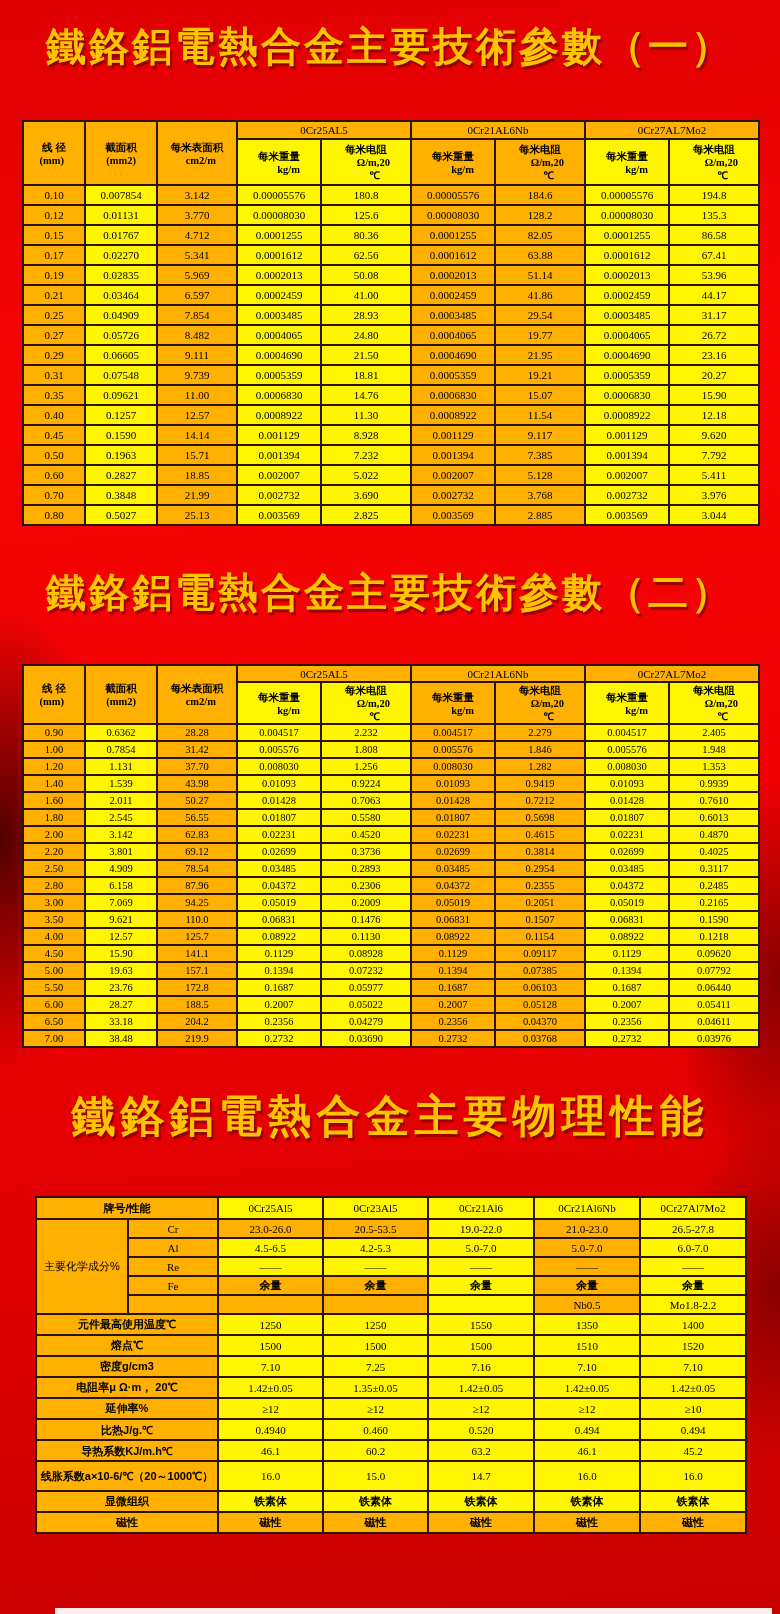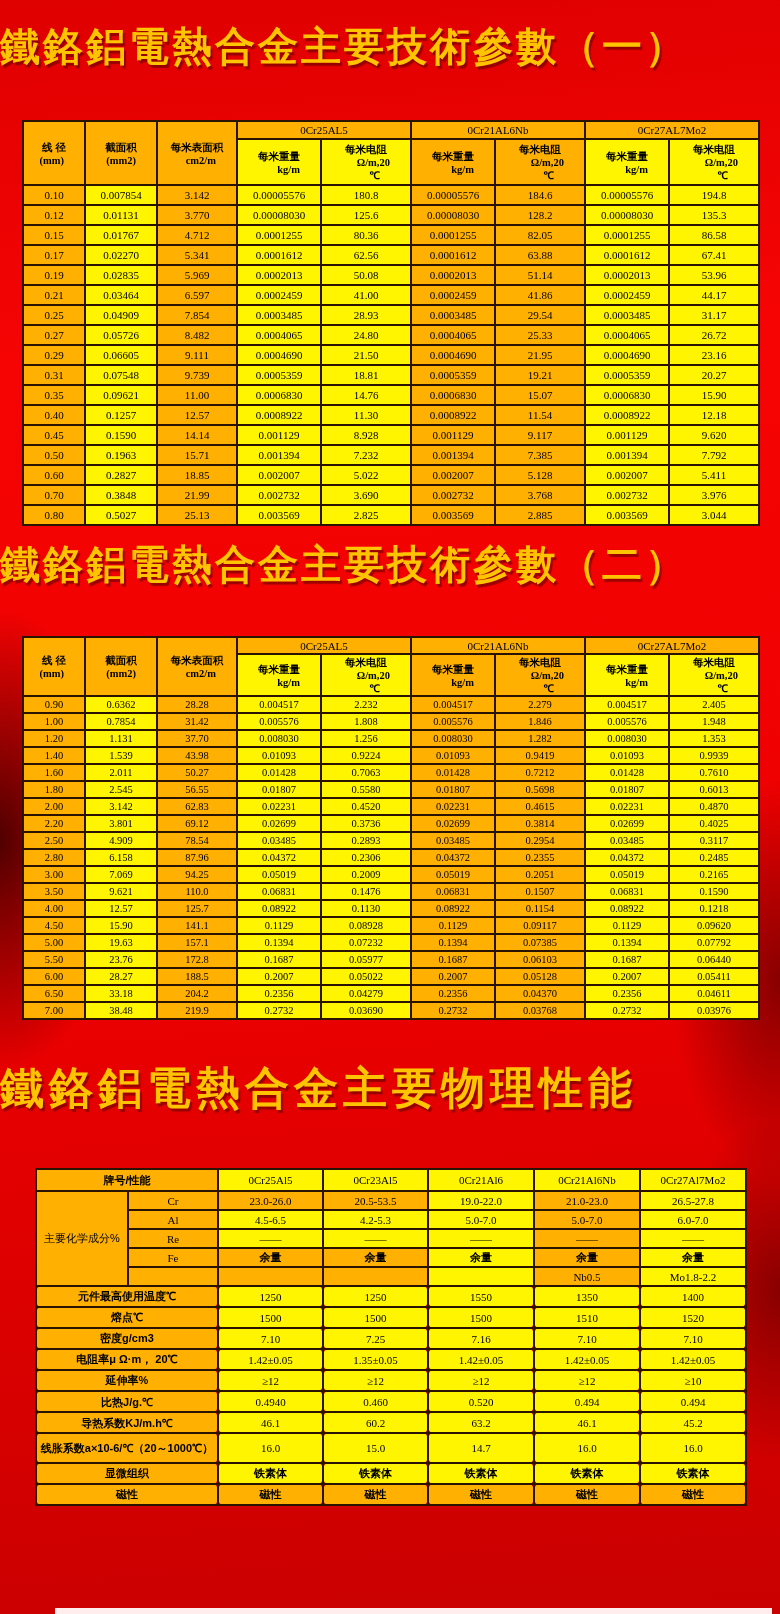--- a/index.html
+++ b/index.html
@@ -10,27 +10,28 @@
       radial-gradient(170px 320px at 0px 840px,  rgba(40,0,0,.80), rgba(40,0,0,0) 72%),
       radial-gradient(150px 280px at 780px 980px, rgba(55,0,0,.55), rgba(55,0,0,0) 72%),
       radial-gradient(150px 240px at 780px 1290px, rgba(55,0,0,.50), rgba(55,0,0,0) 72%),
       linear-gradient(176deg, #df0000 0%, #f60404 22%, #ef0000 55%, #d90000 82%, #c90000 100%);
     font-family:"Liberation Sans", sans-serif;
   }
   .title{
     font-family:"DejaVu Serif", serif;
     font-weight:bold;
     color:#ffc400;
+    text-align:center;
     letter-spacing:3px;
     line-height:1.1;
     text-shadow:2px 3px 1px rgba(110,0,0,.65);
     margin:0;
   }
   #title1{font-size:40px;padding-top:24px;}
-  #title2{font-size:40px;margin-top:16px;}
+  #title2{font-size:40px;margin-top:44px;}
   #title3{font-size:44px;margin-top:44px;letter-spacing:5px;}
 
   table{border-collapse:collapse;table-layout:fixed;}
   td,th{border:2px solid #2a1300;overflow:hidden;padding:0;margin:0;}
   .o{background:#ffb000;}
   .y{background:#fff500;}
 
   
   .ptable{margin-left:22px;}
   #t1{margin-top:52px;}
@@ -50,21 +51,21 @@
 
   
   #t3{margin-left:35px;margin-top:56px;}
   #t3 th,#t3 td{font-size:11px;color:#000;text-align:center;vertical-align:middle;}
   #t3 .label{font-weight:bold;font-family:"Liberation Sans", sans-serif;}
   #t3 .alloyh{height:20px;}
   #t3 .elem{font-family:"Liberation Serif", serif;}
   #t3 .val{font-family:"Liberation Serif", serif;}
   #t3 .val.cjk{font-family:"Liberation Sans", sans-serif;font-weight:bold;}
   #t3 tr.chem td{height:17px;}
-  #t3 tr.prop td{height:19px;border-radius:6px;}
+  #t3 tr.prop td{height:19px;}
   #t3 tr.tall td{height:28px;}
   #t3 .chemlabel{font-weight:normal;}
 
   .bottom-strip{position:absolute;left:55px;right:8px;bottom:0;height:6px;background:#ffecec;}
 </style>
 </head>
 <body>
 
 <div class="poster">
 
@@ -208,21 +209,21 @@
           <td class="y num">0.0003485</td>
           <td class="y num">31.17</td>
         </tr>
         <tr>
           <td class="o num">0.27</td>
           <td class="y num">0.05726</td>
           <td class="o num">8.482</td>
           <td class="y num">0.0004065</td>
           <td class="y num">24.80</td>
           <td class="o num">0.0004065</td>
-          <td class="o num">25.33</td>
+          <td class="o num">19.77</td>
           <td class="y num">0.0004065</td>
           <td class="y num">26.72</td>
         </tr>
         <tr>
           <td class="o num">0.29</td>
           <td class="y num">0.06605</td>
           <td class="o num">9.111</td>
           <td class="y num">0.0004690</td>
           <td class="y num">21.50</td>
           <td class="o num">0.0004690</td>

